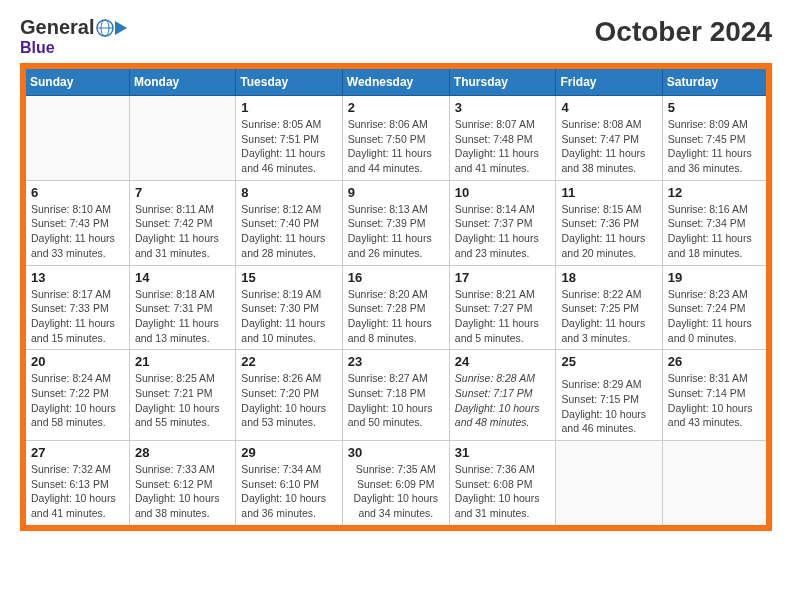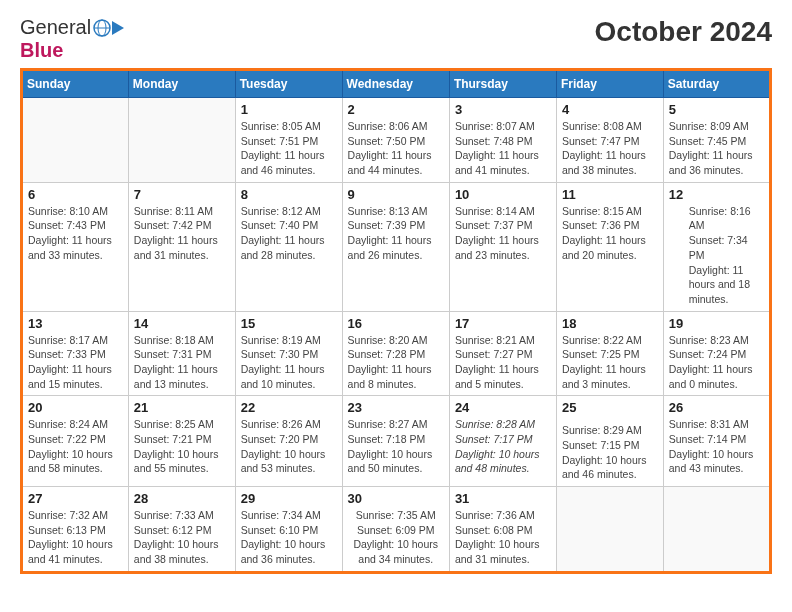--- a/index.html
+++ b/index.html
@@ -16,27 +16,27 @@
       align-items: flex-start;
       margin-bottom: 6px;
     }
     .logo {
       display: flex;
       flex-direction: column;
       align-items: flex-start;
     }
     .logo-text-general {
       font-size: 20px;
-      font-weight: normal;
+      font-weight: bold;
       color: #333;
     }
     .logo-text-blue {
-      font-size: 20px;
-      font-weight: bold;
-      color: #be185d;
+      font-size: 16px;
+      font-weight: bold;
+      color: #4c1d95;
     }
     .logo-row {
       display: flex;
       align-items: center;
     }
     .title-area {
       text-align: right;
     }
     .month-title {
       font-size: 28px;
@@ -44,21 +44,21 @@
       color: #333;
     }
     .location-title {
       font-size: 15px;
       color: #555;
       margin-top: 2px;
     }
     .calendar {
       width: 100%;
       border-collapse: collapse;
-      border: 3px solid #f97316;
+      border: 6px solid #f97316;
       font-size: 11px;
     }
     .calendar thead tr th {
       background: #2a7abf;
       color: #fff;
       padding: 6px 4px;
       text-align: left;
       font-size: 12px;
       font-weight: bold;
       border: 1px solid #1a5a9f;
@@ -190,21 +190,21 @@
 Daylight: 11 hours and 23 minutes.</div>
         </td>
         <td>
           <div class="day-number">11</div>
           <div class="day-info" style="white-space: pre-wrap;">Sunrise: 8:15 AM
 Sunset: 7:36 PM
 Daylight: 11 hours and 20 minutes.</div>
         </td>
         <td>
           <div class="day-number">12</div>
-          <div class="day-info" style="white-space: pre-wrap; margin-left: 20px;">Sunrise: 8:16 AM
+          <div class="day-info" style="white-space: pre-wrap;">Sunrise: 8:16 AM
 Sunset: 7:34 PM
 Daylight: 11 hours and 18 minutes.</div>
         </td>
       </tr>
       <tr>
         <td>
           <div class="day-number">13</div>
           <div class="day-info" style="white-space: pre-wrap;">Sunrise: 8:17 AM
 Sunset: 7:33 PM
 Daylight: 11 hours and 15 minutes.</div>

